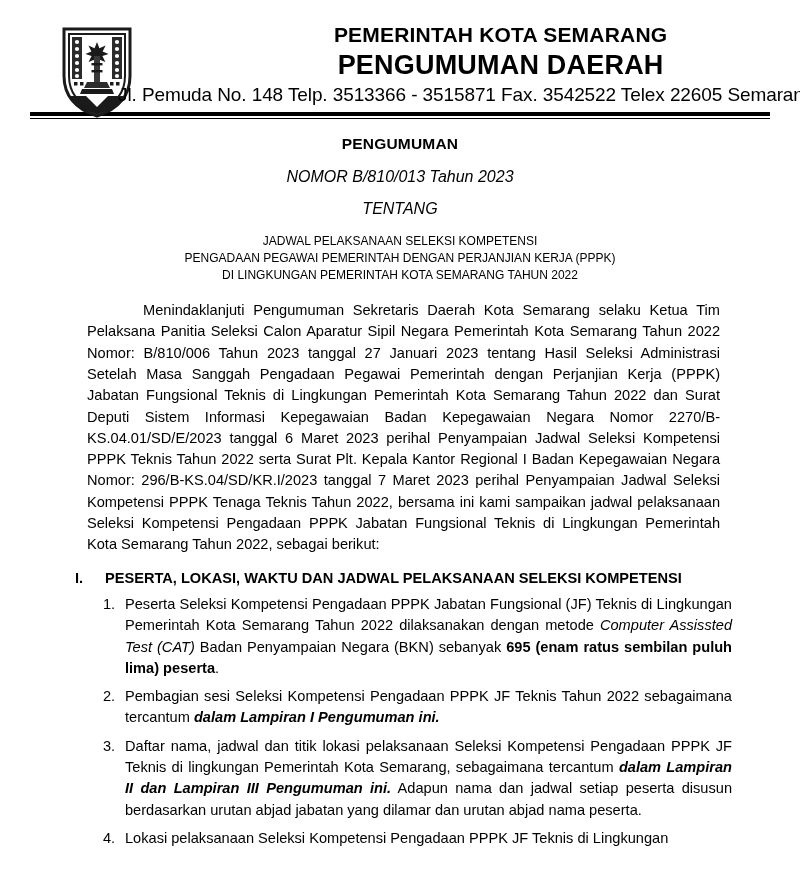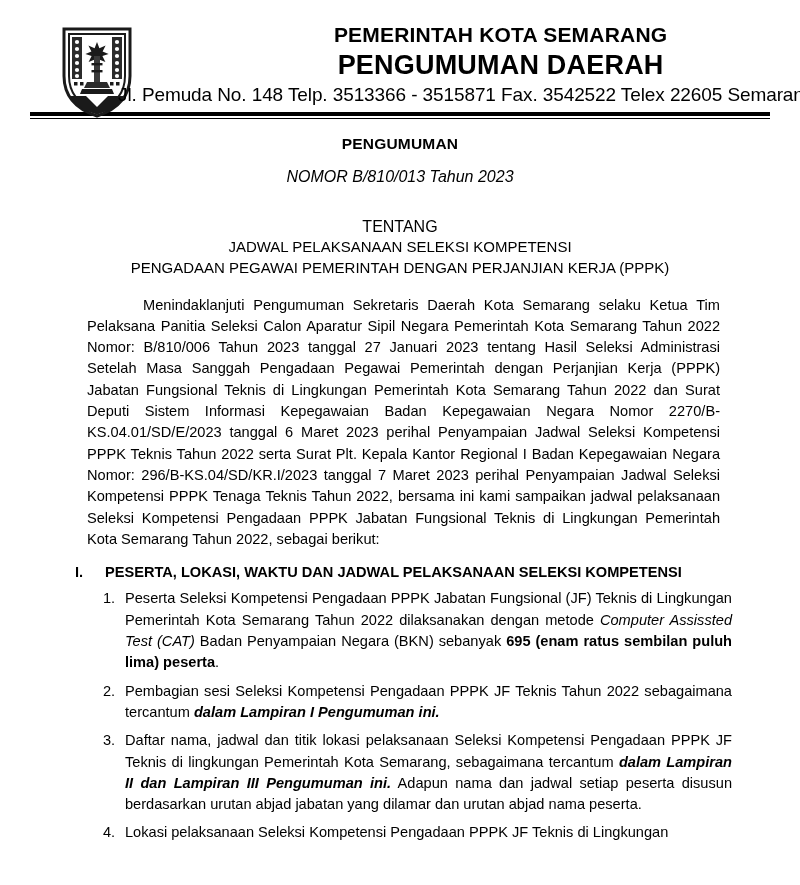--- a/index.html
+++ b/index.html
@@ -91,24 +91,26 @@
     font-size: 15.5px;
     letter-spacing: 0.2px;
   }
   .t-nomor {
     font-size: 16px;
     margin-top: 15px;
     font-style: italic;
   }
   .t-tentang {
     font-size: 16px;
-    margin-top: 32px;
+    margin-top: 14px;
+    font-style: italic;
   }
   .t-subject {
-    font-size: 15px;
+    font-size: 12px;
+    margin-top: 15px;
     line-height: 1.42;
   }
 
   
   .body-block {
     margin: 16px 38px 0 45px;
     font-size: 14.6px;
     line-height: 1.46;
     text-align: justify;
     text-justify: inter-word;
@@ -208,20 +210,21 @@
     <div class="rule-thin"></div>
   </div>
 
   <div class="titles">
     <div class="t-pengumuman">PENGUMUMAN</div>
     <div class="t-nomor">NOMOR B/810/013 Tahun 2023</div>
     <div class="t-tentang">TENTANG</div>
     <div class="t-subject">
       <div>JADWAL PELAKSANAAN SELEKSI KOMPETENSI</div>
       <div>PENGADAAN PEGAWAI PEMERINTAH DENGAN PERJANJIAN KERJA (PPPK)</div>
+      <div>DI LINGKUNGAN PEMERINTAH KOTA SEMARANG TAHUN 2022</div>
     </div>
   </div>
 
   <div class="body-block">
     <p>Menindaklanjuti Pengumuman Sekretaris Daerah Kota Semarang selaku Ketua Tim Pelaksana Panitia Seleksi Calon Aparatur Sipil Negara Pemerintah Kota Semarang Tahun 2022 Nomor: B/810/006 Tahun 2023 tanggal 27 Januari 2023 tentang Hasil Seleksi Administrasi Setelah Masa Sanggah Pengadaan Pegawai Pemerintah dengan Perjanjian Kerja (PPPK) Jabatan Fungsional Teknis di Lingkungan Pemerintah Kota Semarang Tahun 2022 dan Surat Deputi Sistem Informasi Kepegawaian Badan Kepegawaian Negara Nomor 2270/B-KS.04.01/SD/E/2023 tanggal 6 Maret 2023 perihal Penyampaian Jadwal Seleksi Kompetensi PPPK Teknis Tahun 2022 serta Surat Plt. Kepala Kantor Regional I Badan Kepegawaian Negara Nomor: 296/B-KS.04/SD/KR.I/2023 tanggal 7 Maret 2023 perihal Penyampaian Jadwal Seleksi Kompetensi PPPK Tenaga Teknis Tahun 2022, bersama ini kami sampaikan jadwal pelaksanaan Seleksi Kompetensi Pengadaan PPPK Jabatan Fungsional Teknis di Lingkungan Pemerintah Kota Semarang Tahun 2022, sebagai berikut:</p>
   </div>
 
   <div class="section-head">
     <span class="sec-num">I.</span>
     <span class="sec-label">PESERTA, LOKASI, WAKTU DAN JADWAL PELAKSANAAN SELEKSI KOMPETENSI</span>

